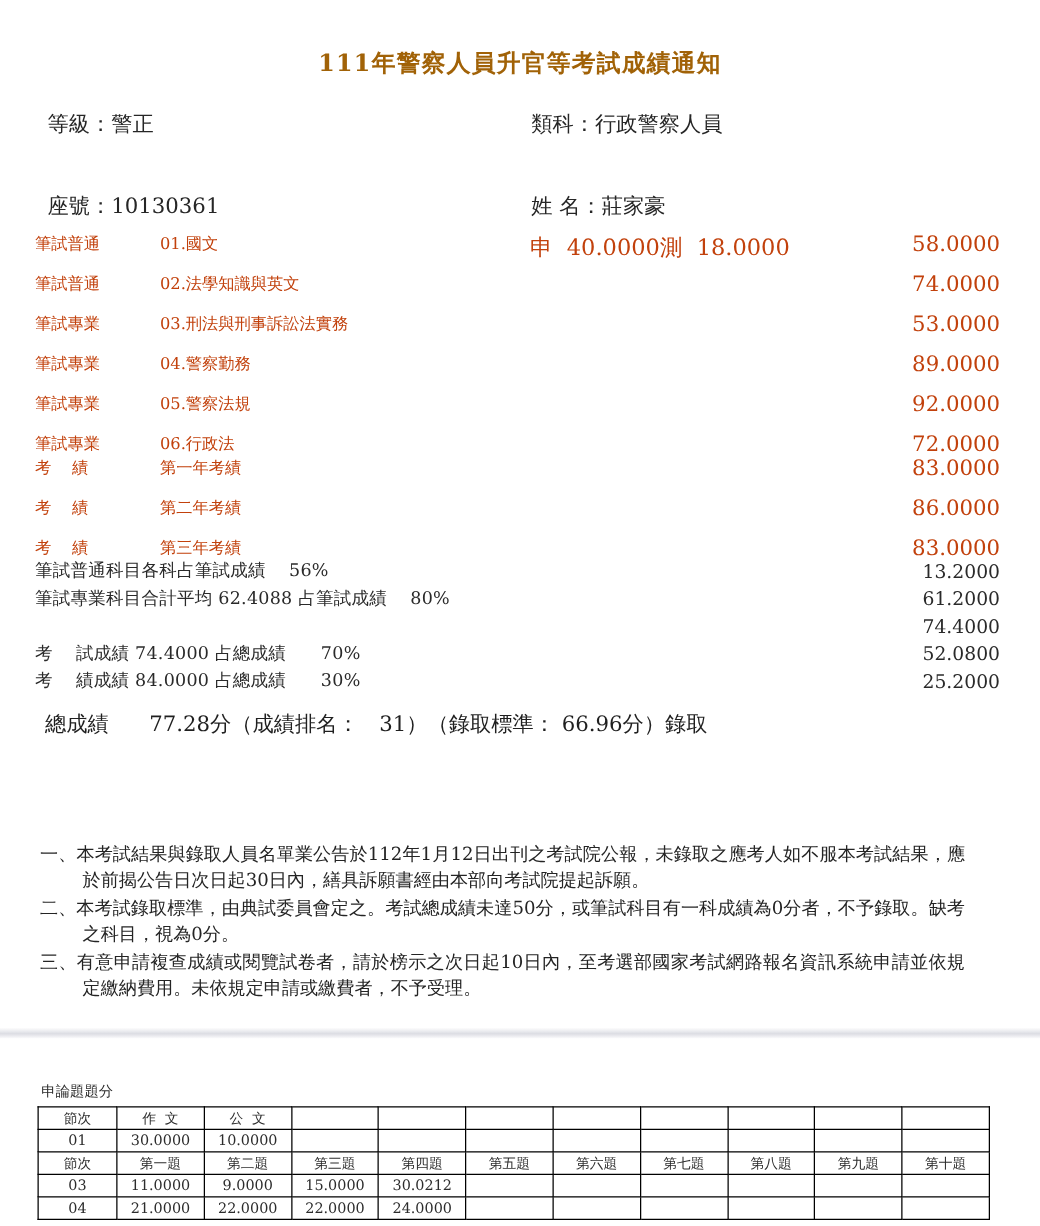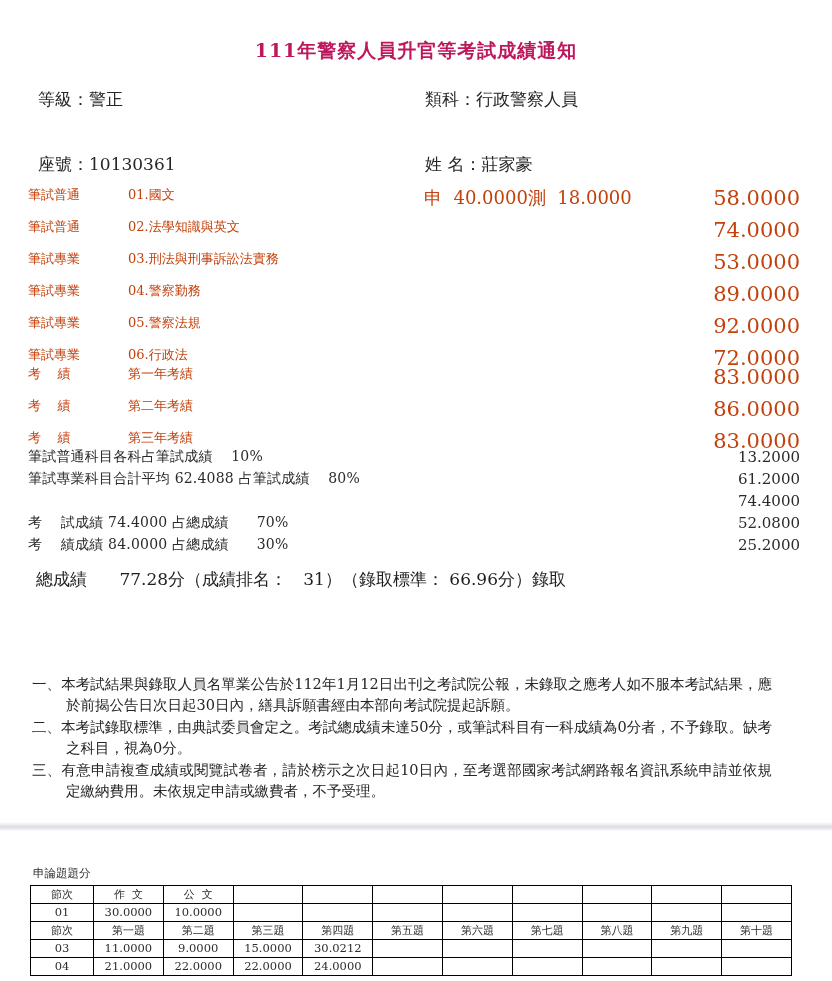--- a/index.html
+++ b/index.html
@@ -26,21 +26,21 @@
   
   .doc-title {
     position: absolute;
     top: 38px;
     left: 0;
     width: 832px;
     text-align: center;
     font-size: 19px;
     letter-spacing: 1px;
     font-weight: 600;
-    color: #be185d;
+    color: #a16207;
   }
 
   
   .id-row {
     position: absolute;
     left: 0;
     width: 832px;
     font-size: 17px;
     color: #262626;
   }
@@ -83,21 +83,21 @@
     left: 424px;
     white-space: pre;
     font-size: 18px;
   }
   .score-line .val {
     position: absolute;
     left: 690px;
     width: 110px;
     text-align: right;
     white-space: pre;
-    font-size: 21px;
+    font-size: 17px;
   }
 
   
   .calc-line {
     position: absolute;
     left: 0;
     width: 832px;
     height: 20px;
     font-size: 14px;
   }
@@ -259,21 +259,21 @@
       <div class="score-line" style="top: 429px;">
         <span class="cat">考    績</span>
         <span class="subj">第三年考績</span>
         <span class="mid"></span>
         <span class="val">83.0000</span>
       </div>
     </div>
 
   <div id="calc-rows">
       <div class="calc-line" style="top: 448px;">
-        <span class="txt">筆試普通科目各科占筆試成績    10%</span>
+        <span class="txt">筆試普通科目各科占筆試成績    56%</span>
         <span class="val">13.2000</span>
       </div>
       <div class="calc-line" style="top: 470px;">
         <span class="txt">筆試專業科目合計平均 62.4088 占筆試成績    80%</span>
         <span class="val">61.2000</span>
       </div>
       <div class="calc-line" style="top: 492px;">
         <span class="val">74.4000</span>
       </div>
       <div class="calc-line" style="top: 514px;">

